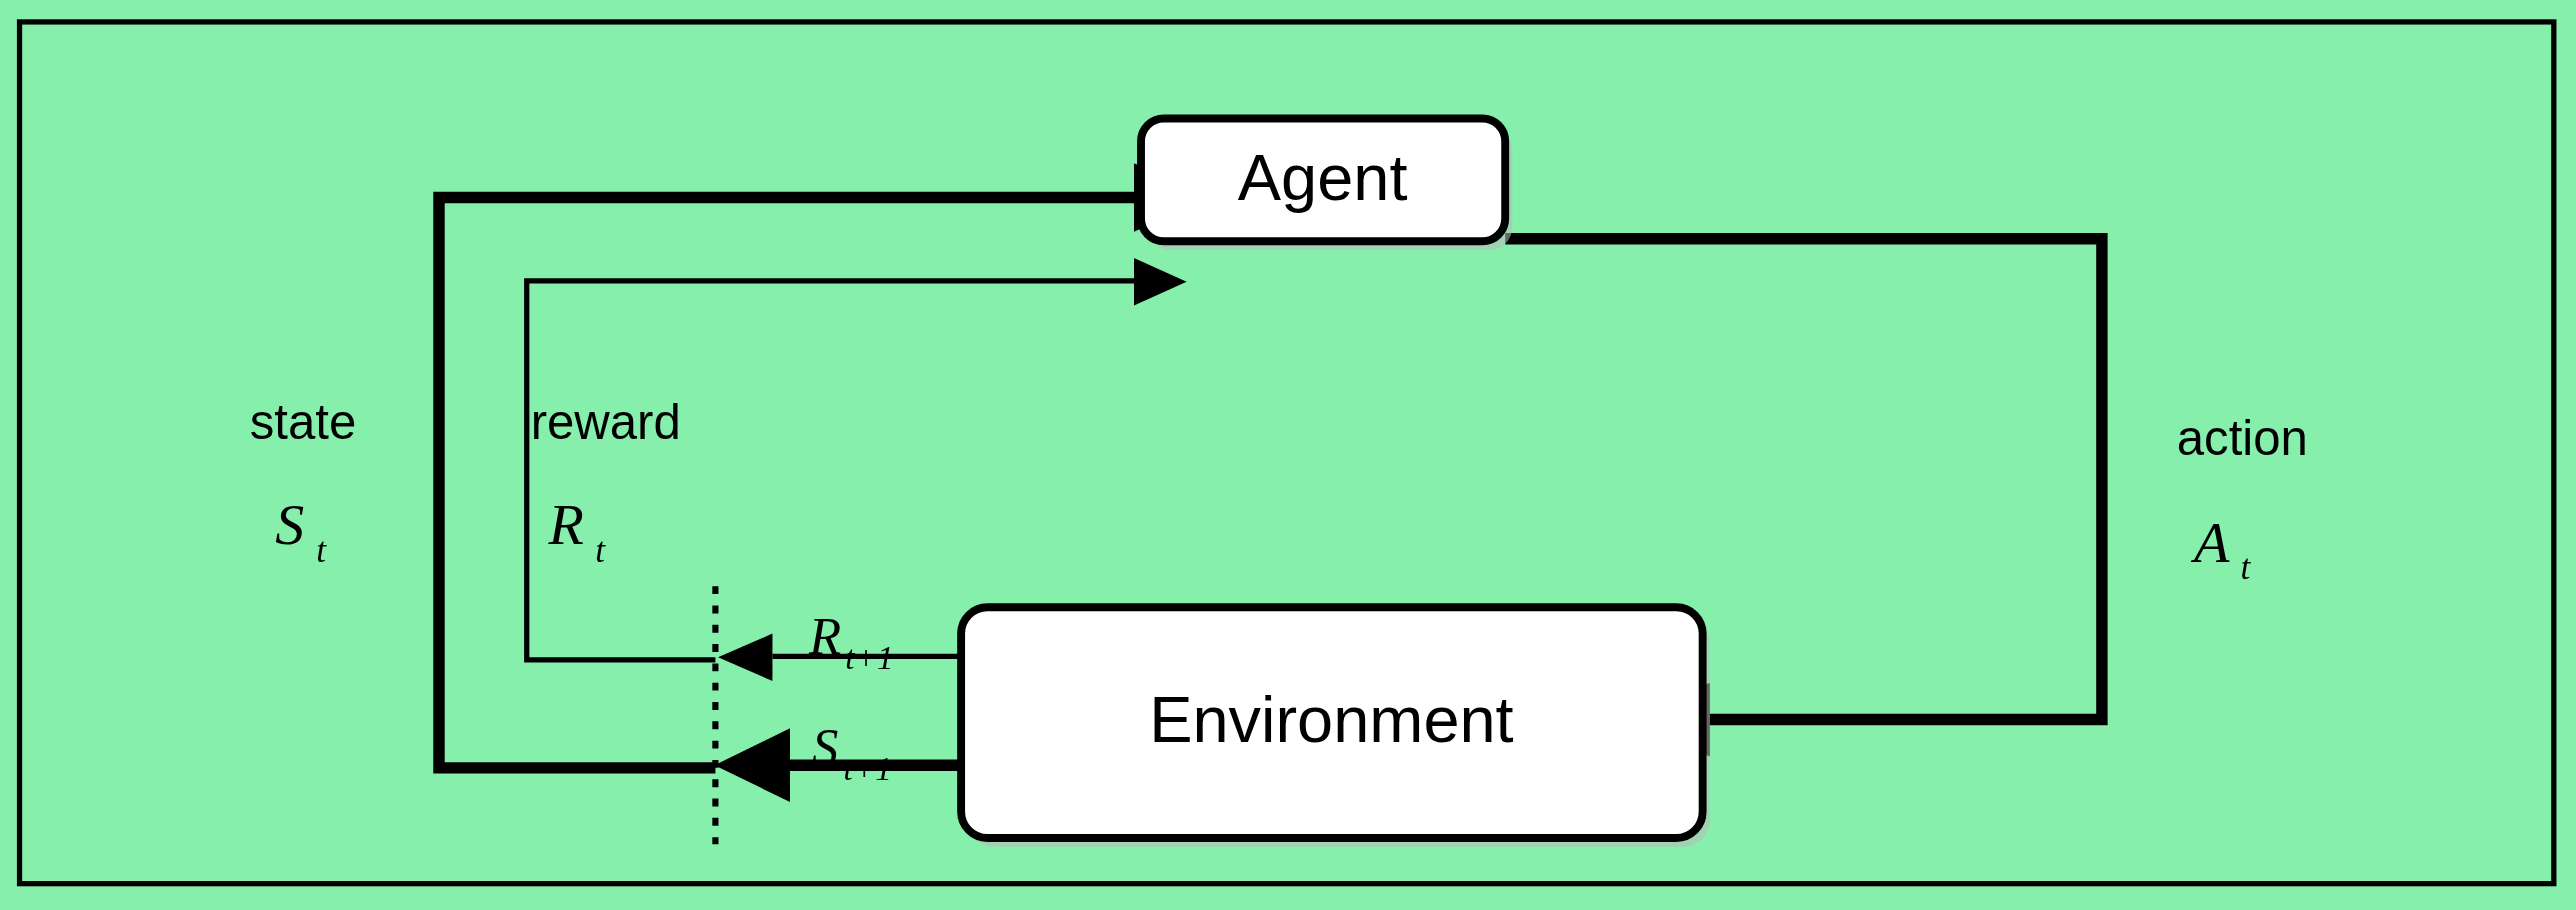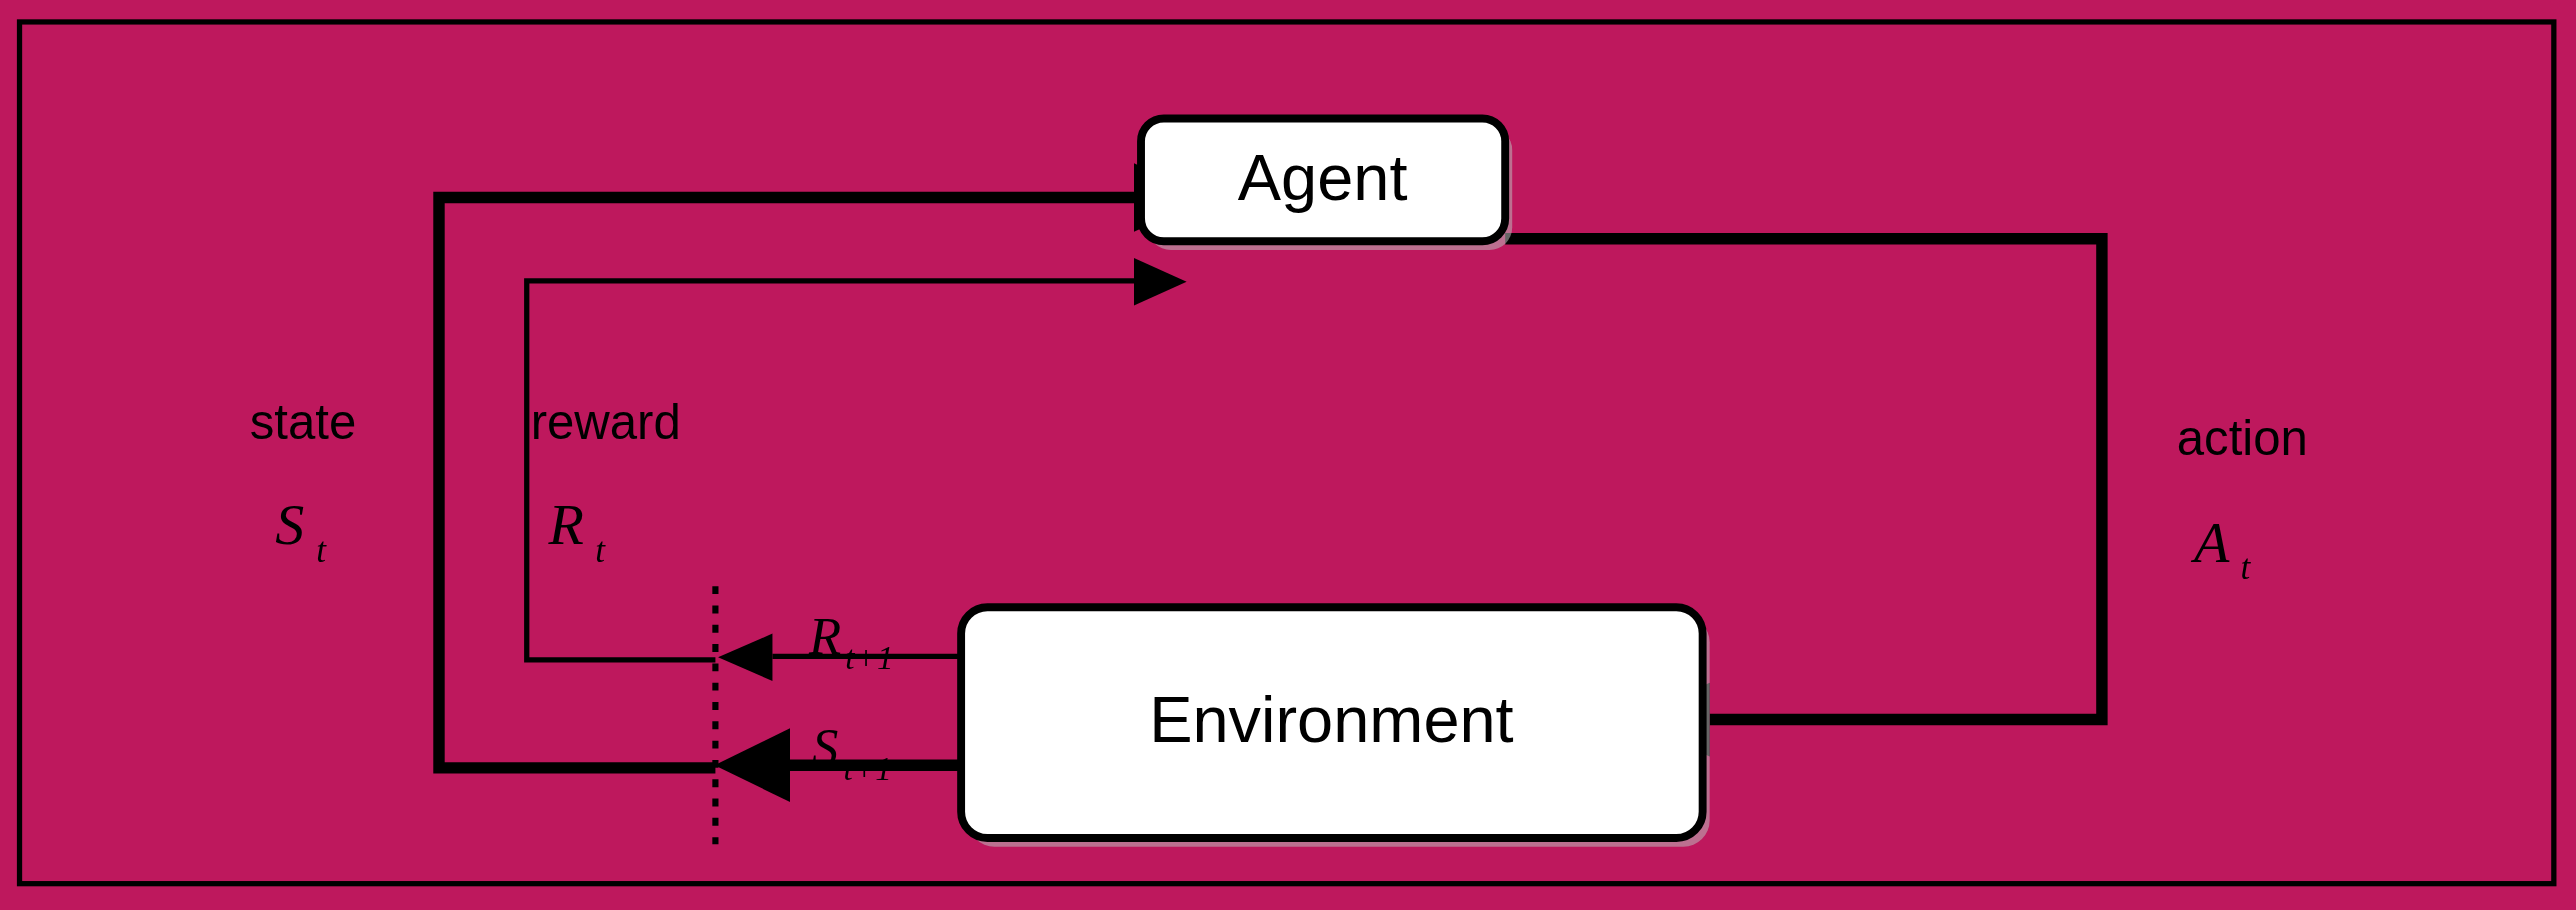--- a/index.html
+++ b/index.html
@@ -10,21 +10,21 @@
   body {
     width: 2576px;
     height: 910px;
     font-family: "Liberation Sans", sans-serif;
     overflow: hidden;
   }
   #figure-root {
     position: relative;
     width: 2576px;
     height: 910px;
-    background: #be185d;
+    background: #86efac;
   }
   #rl-diagram {
     display: block;
     width: 2576px;
     height: 910px;
   }
   .frame-border {
     fill: none;
   }
   .node-box-shadow {

